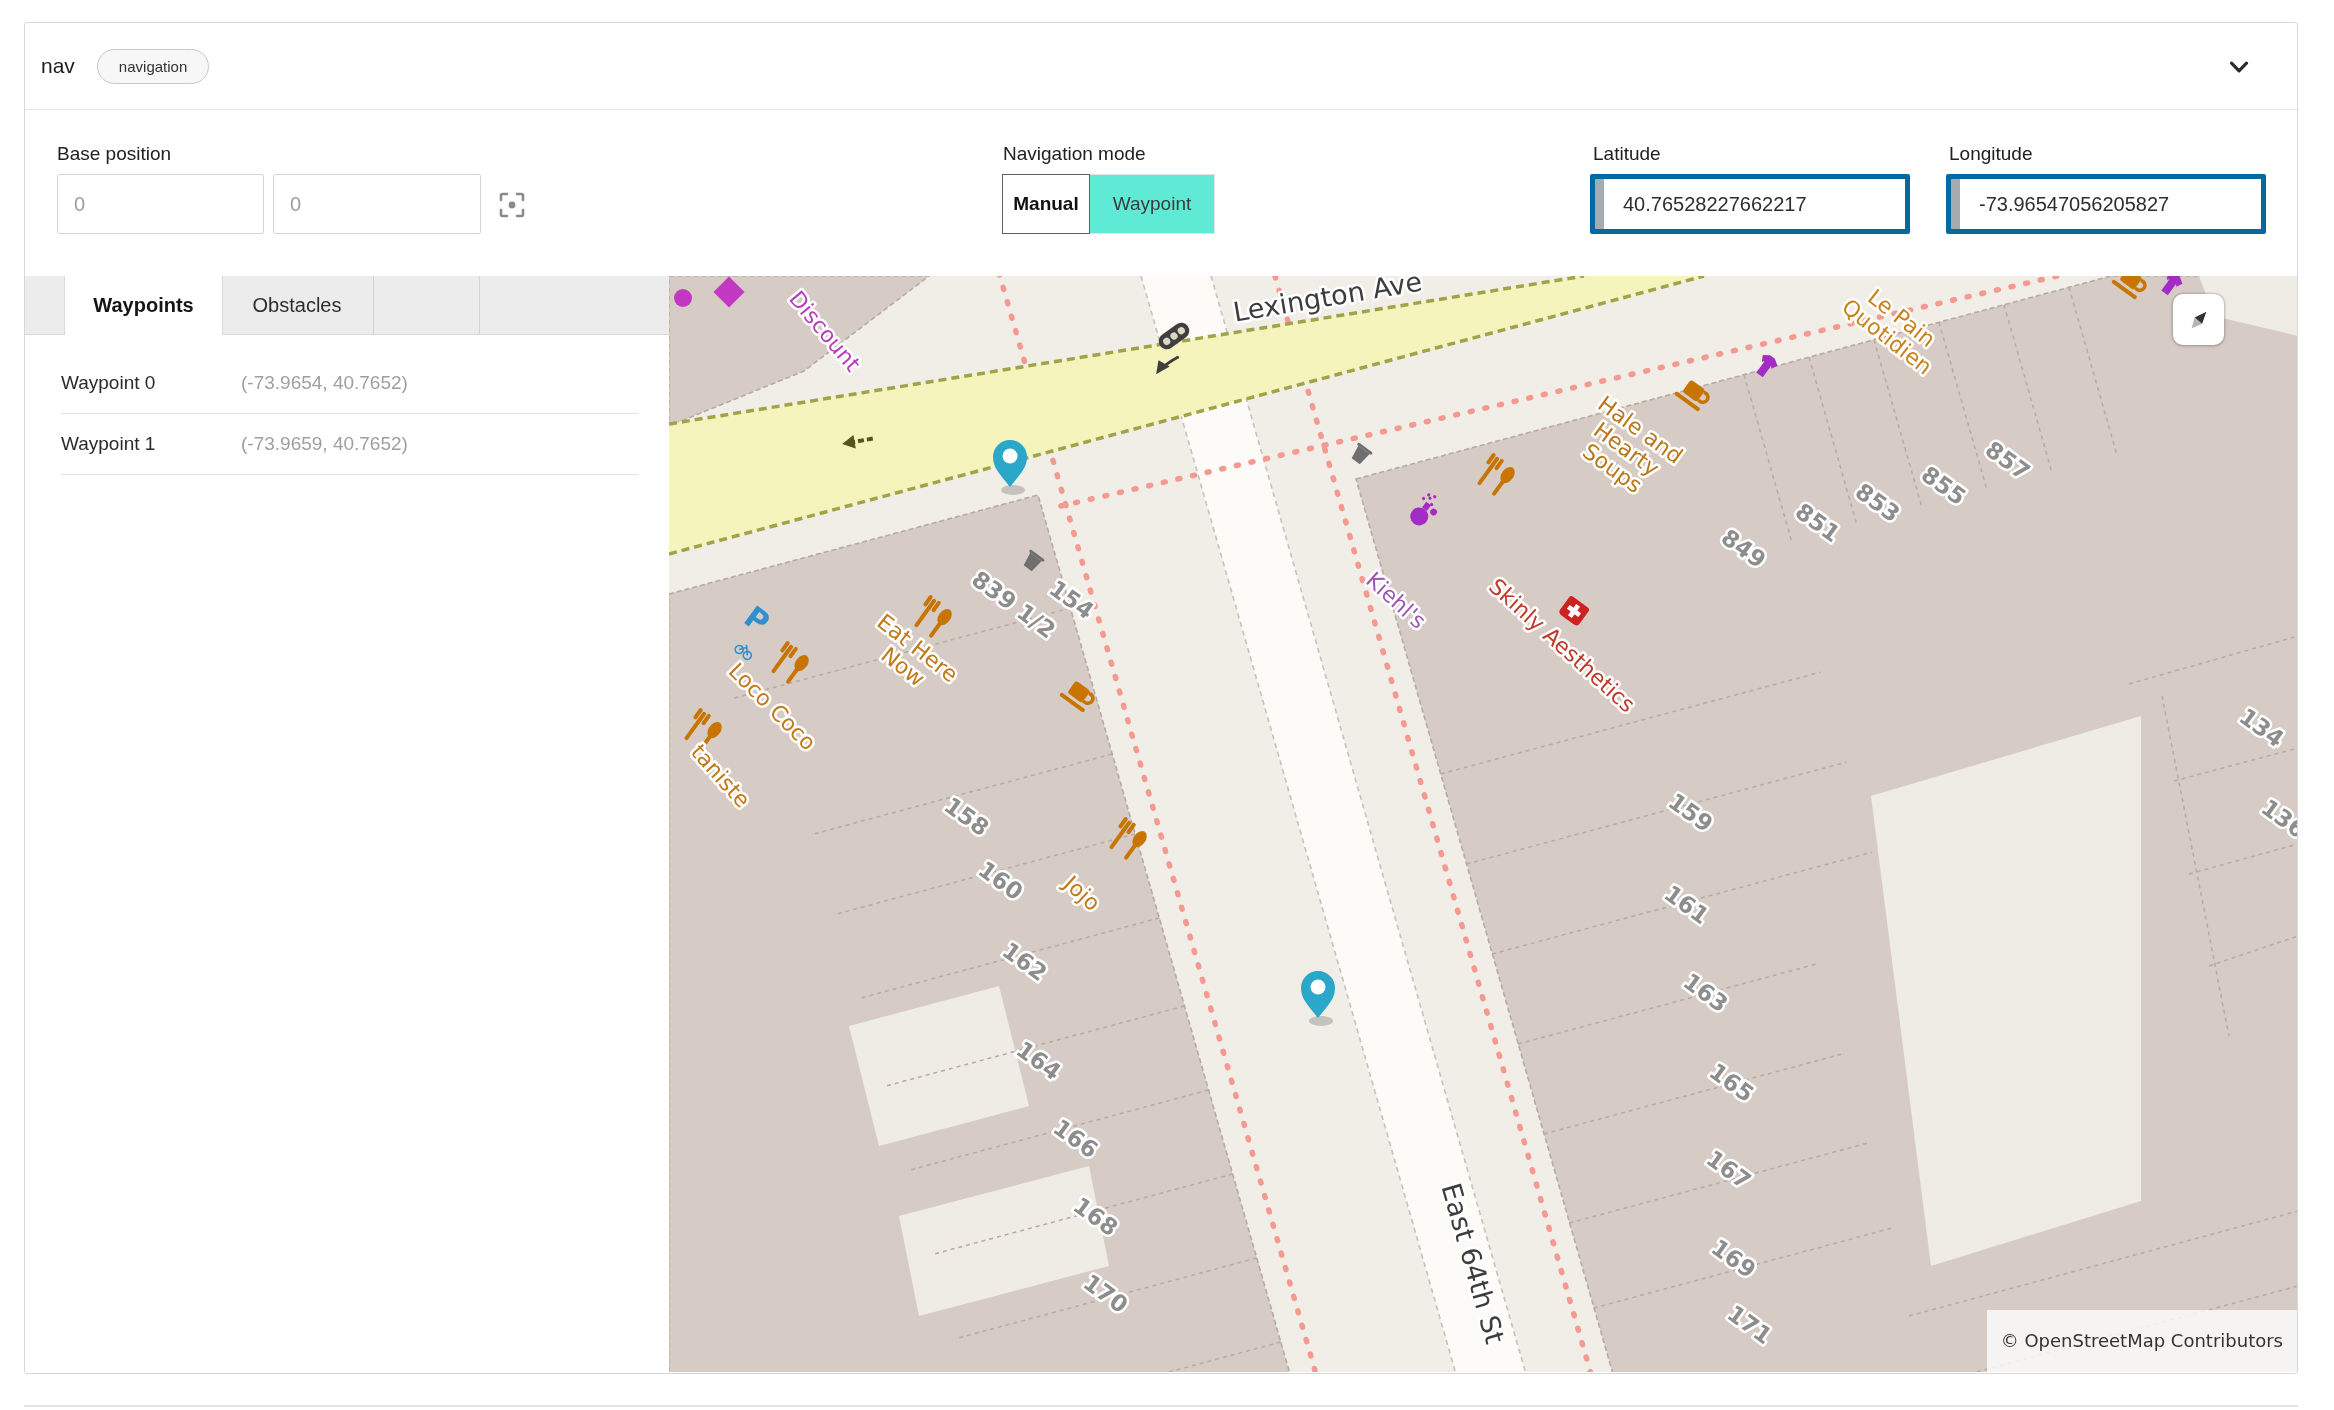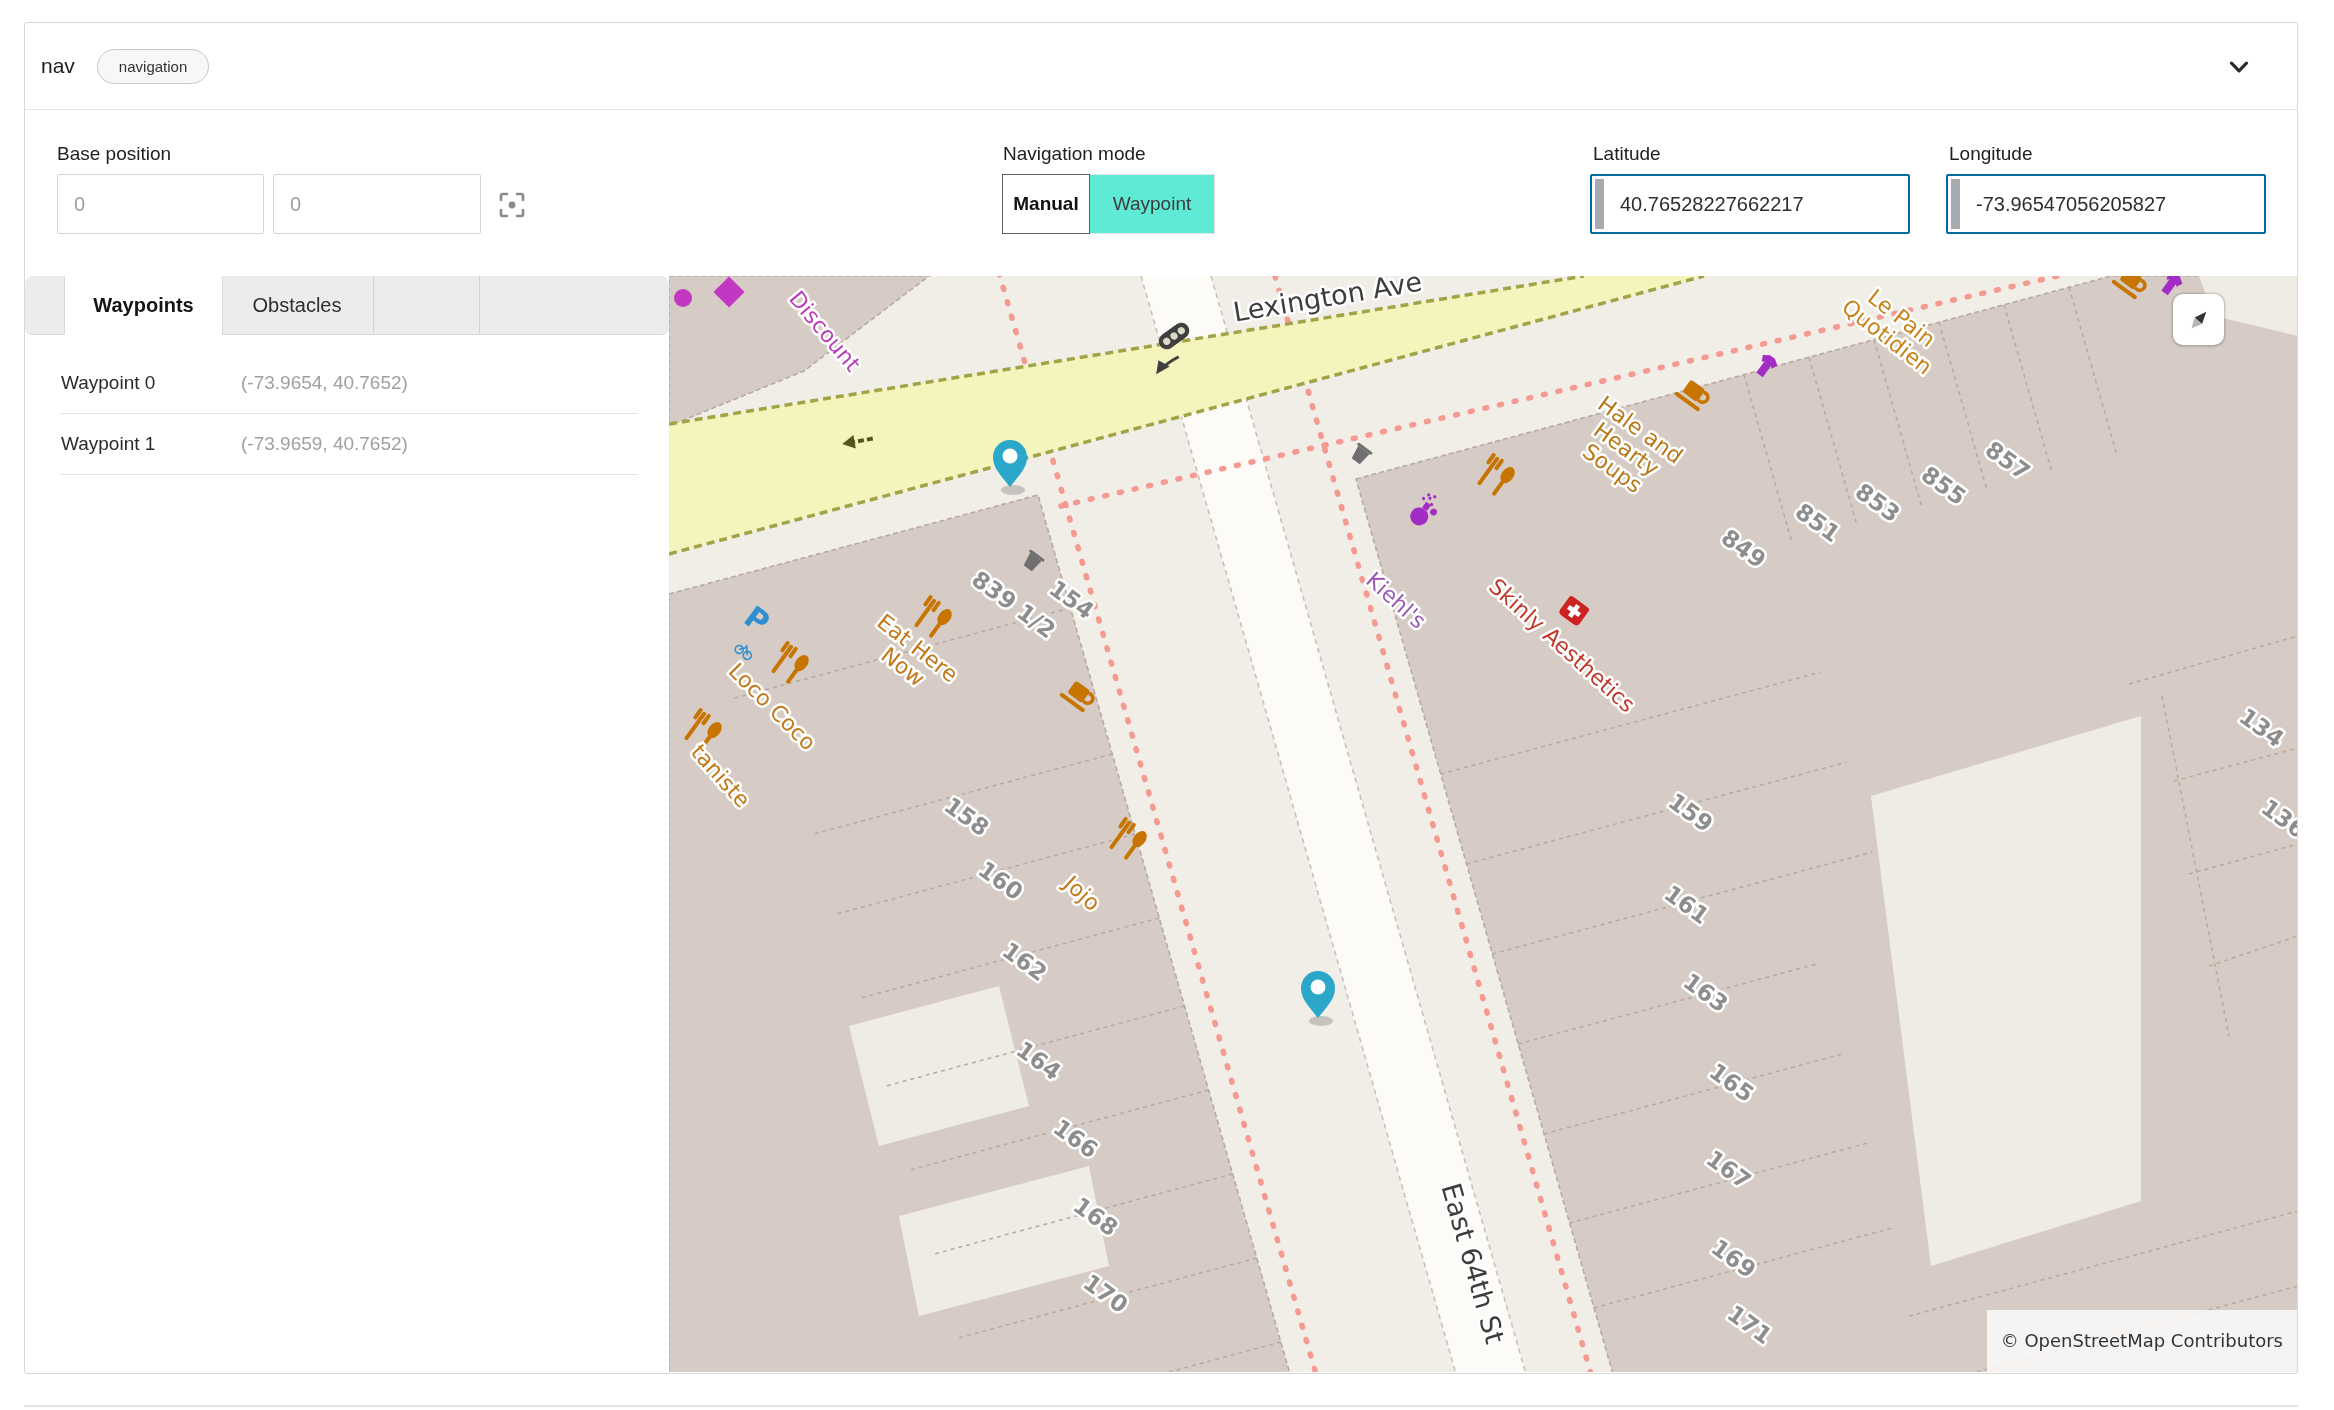--- a/index.html
+++ b/index.html
@@ -17,33 +17,33 @@
   .chev-btn{position:absolute;right:36px;top:22px;width:44px;height:44px;border:none;
         background:transparent;cursor:pointer;display:flex;align-items:center;justify-content:center;}
   .hdr-divider{position:absolute;left:0;right:0;top:86px;height:1px;background:#e4e4e4;}
   
   .flabel{position:absolute;top:120px;font-size:19px;color:#212121;white-space:nowrap;}
   .finput{position:absolute;top:151px;height:60px;border:1px solid #d4d4d4;border-radius:2px;
         box-sizing:border-box;font-size:20px;color:#2e2e2e;padding:0 16px;outline:none;
         font-family:"Liberation Sans",sans-serif;background:#fff;}
   .finput::placeholder{color:#9e9e9e;}
   .coordwrap{position:absolute;top:151px;width:320px;height:60px;}
-  .coordwrap input{position:absolute;left:0;top:0;width:100%;height:100%;border:2px solid #0369a1;
+  .coordwrap input{position:absolute;left:0;top:0;width:100%;height:100%;border:5px solid #0369a1;
         border-radius:2px;box-sizing:border-box;font-size:20px;color:#2e2e2e;padding:0 12px 0 28px;
         outline:none;font-family:"Liberation Sans",sans-serif;}
   .coordbar{position:absolute;left:5px;top:5px;bottom:5px;width:9px;background:#a6abb0;z-index:2;}
   .seg{position:absolute;top:151px;display:flex;}
   .seg button{height:60px;font-size:19px;cursor:pointer;font-family:"Liberation Sans",sans-serif;}
   .seg .on{width:88px;background:#fff;border:1.5px solid #5f5f5f;font-weight:bold;color:#111;z-index:2;}
   .seg .off{width:126px;background:#5eead4;border:1px solid #e2e1e3;color:#3c3c3c;margin-left:-1px;}
   .focus-btn{position:absolute;left:466px;top:166px;width:32px;height:32px;background:transparent;
         border:none;cursor:pointer;}
   
   .tabstrip{position:absolute;left:0;top:253px;width:644px;height:58px;background:#ececec;
-        border-bottom:1px solid #d9d9d9;box-sizing:content-box;border-radius:8px;}
+        border-bottom:1px solid #d9d9d9;box-sizing:content-box;}
   .tab{position:absolute;top:0;height:58px;display:flex;align-items:center;justify-content:center;
         font-size:20px;color:#2f2f2f;cursor:pointer;}
   .tab.active{background:#fff;border-left:1px solid #d9d9d9;border-right:1px solid #d9d9d9;
         height:59px;font-weight:bold;color:#151515;}
   .tabsep{position:absolute;top:0;width:1px;height:58px;background:#d2d2d2;}
   
   .rows{position:absolute;left:36px;top:330px;width:577px;}
   .wrow{height:60px;border-bottom:1px solid #e2e2e2;display:flex;align-items:center;cursor:pointer;}
   .wname{width:180px;font-size:19px;color:#2b2b2b;}
   .wcoords{font-size:19px;color:#9f9f9f;}

